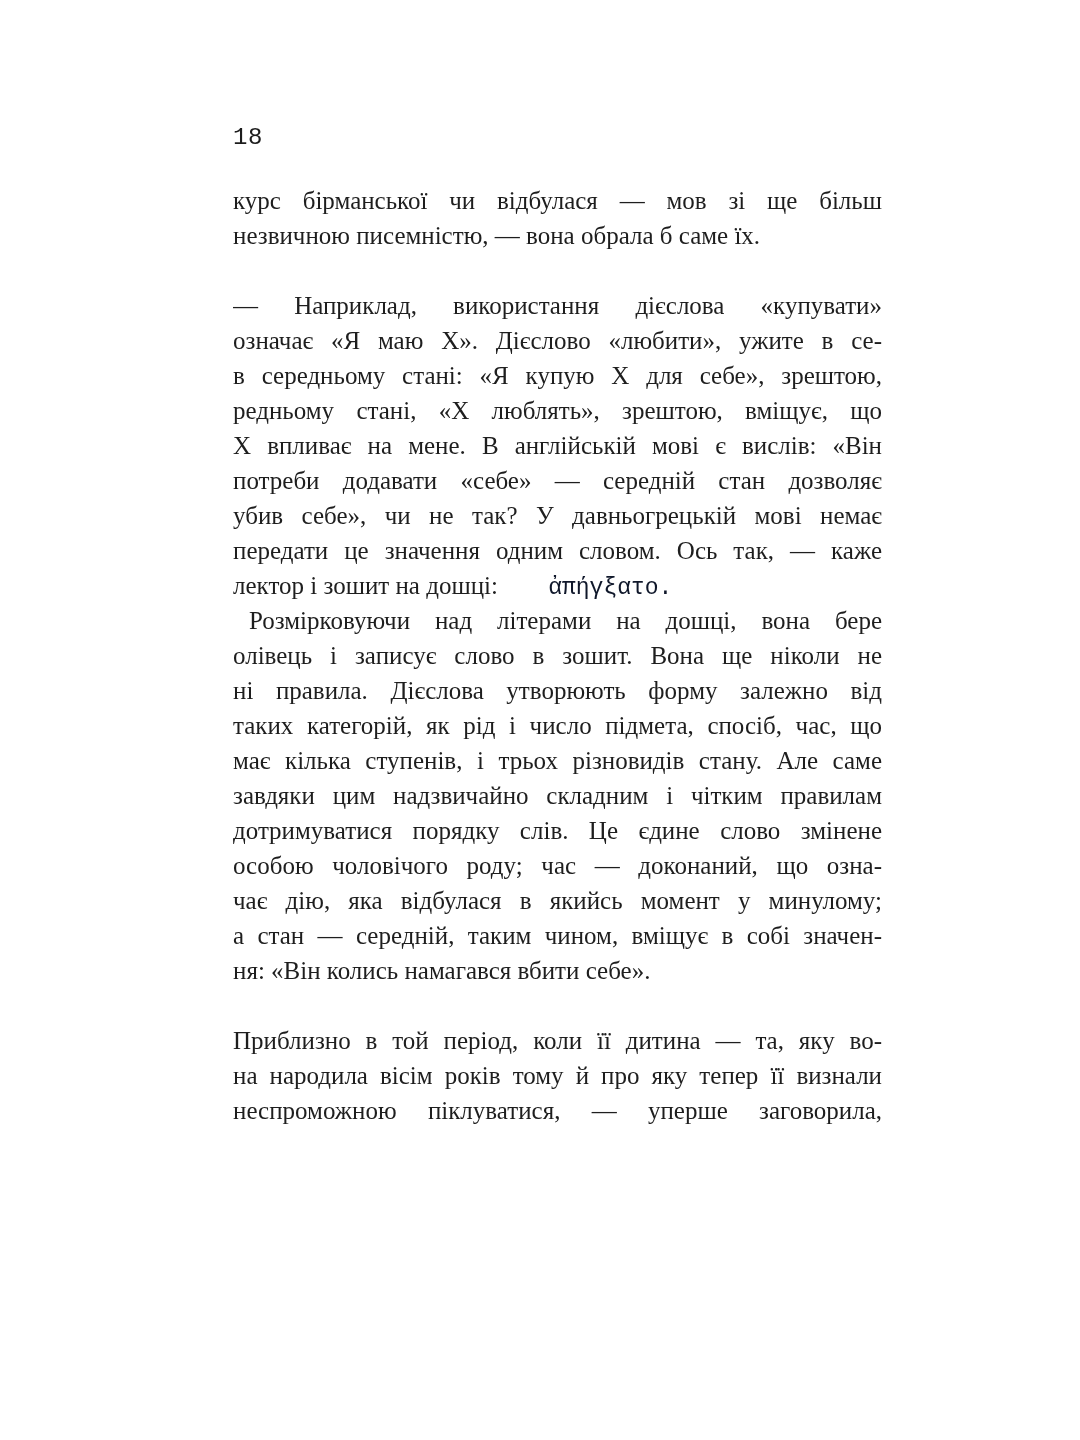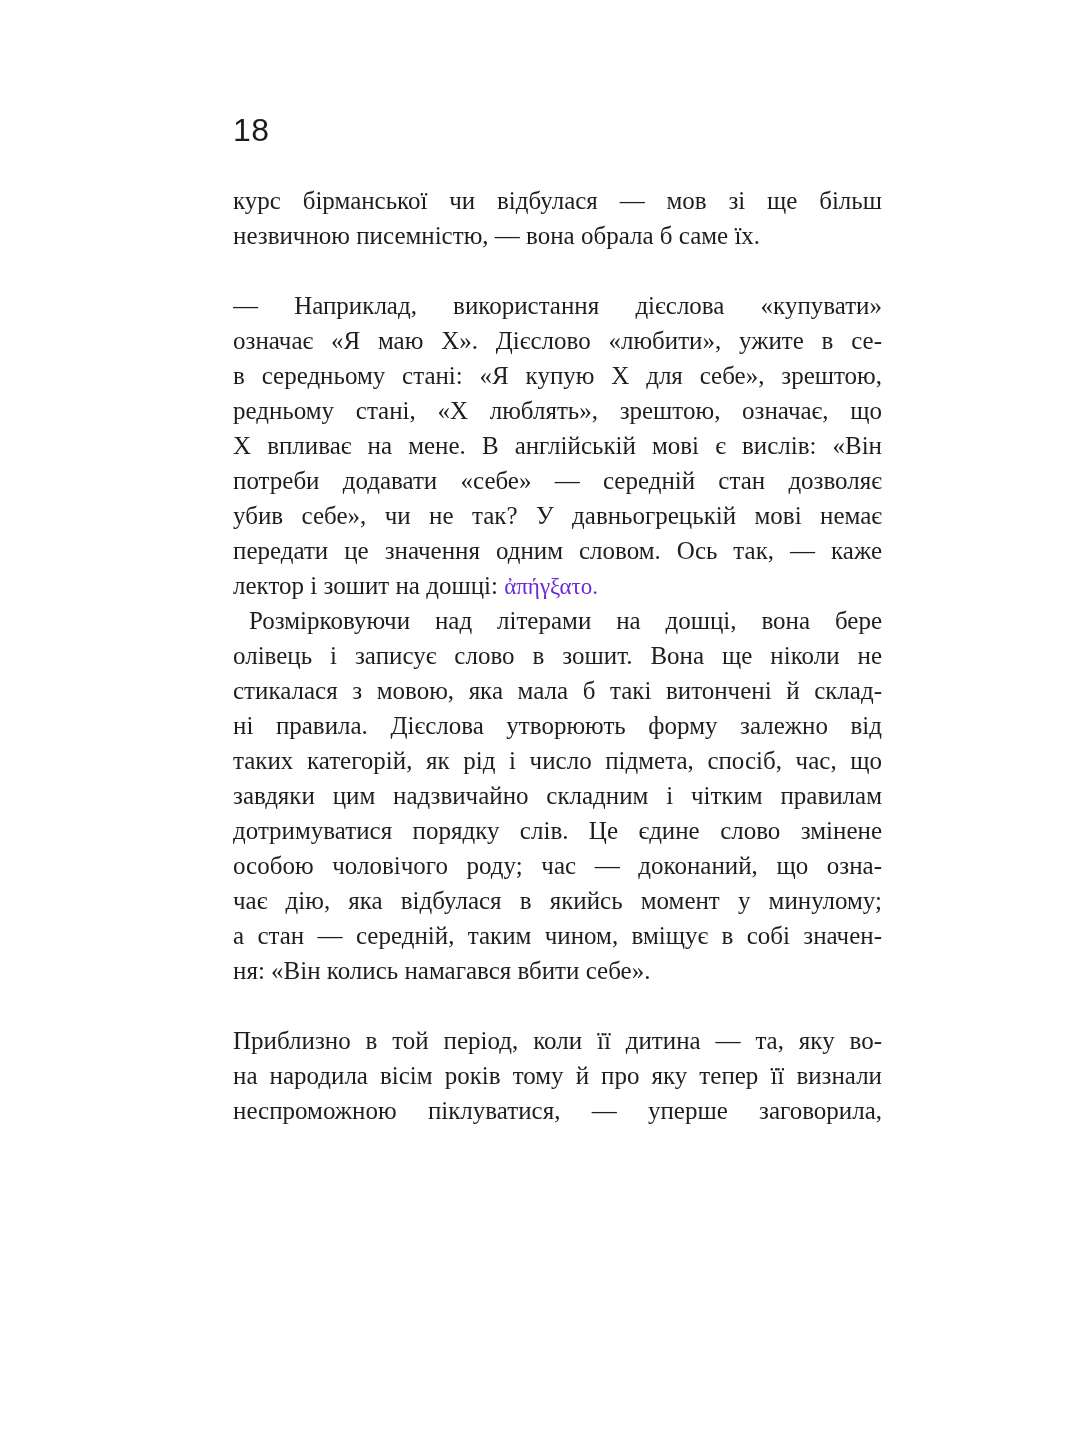--- a/index.html
+++ b/index.html
@@ -14,23 +14,23 @@
     overflow: hidden;
   }
   .page {
     position: absolute;
     inset: 0;
     background: #ffffff;
   }
   .page-number {
     position: absolute;
     left: 233px;
-    top: 112px;
-    font-family: Liberation Sans, sans-serif;
-    font-size: 32px;
+    top: 124px;
+    font-family: Liberation Mono, monospace;
+    font-size: 24px;
     font-weight: 500;
     color: #1c1c1c;
     letter-spacing: 0.5px;
   }
   .text-col {
     position: absolute;
     left: 233px;
     top: 183px;
     width: 649px;
     font-family: "Liberation Serif", serif;
@@ -45,57 +45,58 @@
     height: 35px;
     line-height: 35px;
     text-align: justify;
     text-align-last: justify;
     overflow: hidden;
     white-space: normal;
   }
   .ln.end { text-align-last: left; }
   .ln.ind { text-indent: 16px; }
   .greek {
-    font-family: Liberation Serif, serif;
+    font-family: Liberation Mono, monospace;
     font-size: 23px;
-    color: #6d28d9;
+    color: #0f172a;
+    margin-left: 44px;
   }
 </style>
 </head>
 <body>
 
 <div class="page">
 
   <div class="page-number">18</div>
 
   <div class="text-col">
 
     <div class="para">
       <div class="ln">курс бірманської чи відбулася — мов зі ще більш</div>
       <div class="ln end">незвичною писемністю, — вона обрала б саме їх.</div>
     </div>
 
     <div class="para gap">
       <div class="ln">— Наприклад, використання дієслова «купувати»</div>
       <div class="ln">означає «Я маю X». Дієслово «любити», ужите в се-</div>
       <div class="ln">в середньому стані: «Я купую X для себе», зрештою,</div>
-      <div class="ln">редньому стані, «X люблять», зрештою, означає, що</div>
+      <div class="ln">редньому стані, «X люблять», зрештою, вміщує, що</div>
       <div class="ln">X впливає на мене. В англійській мові є вислів: «Він</div>
       <div class="ln">потреби додавати «себе» — середній стан дозволяє</div>
       <div class="ln">убив себе», чи не так? У давньогрецькій мові немає</div>
       <div class="ln">передати це значення одним словом. Ось так, — каже</div>
       <div class="ln end"><span>лектор і зошит на дошці: </span><span class="greek">ἀπήγξατο.</span></div>
     </div>
 
     <div class="para">
       <div class="ln ind">Розмірковуючи над літерами на дошці, вона бере</div>
       <div class="ln">олівець і записує слово в зошит. Вона ще ніколи не</div>
-      <div class="ln">стикалася з мовою, яка мала б такі витончені й склад-</div>
       <div class="ln">ні правила. Дієслова утворюють форму залежно від</div>
       <div class="ln">таких категорій, як рід і число підмета, спосіб, час, що</div>
+      <div class="ln">має кілька ступенів, і трьох різновидів стану. Але саме</div>
       <div class="ln">завдяки цим надзвичайно складним і чітким правилам</div>
       <div class="ln">дотримуватися порядку слів. Це єдине слово змінене</div>
       <div class="ln">особою чоловічого роду; час — доконаний, що озна-</div>
       <div class="ln">чає дію, яка відбулася в якийсь момент у минулому;</div>
       <div class="ln">а стан — середній, таким чином, вміщує в собі значен-</div>
       <div class="ln end">ня: «Він колись намагався вбити себе».</div>
     </div>
 
     <div class="para gap">
       <div class="ln">Приблизно в той період, коли її дитина — та, яку во-</div>

